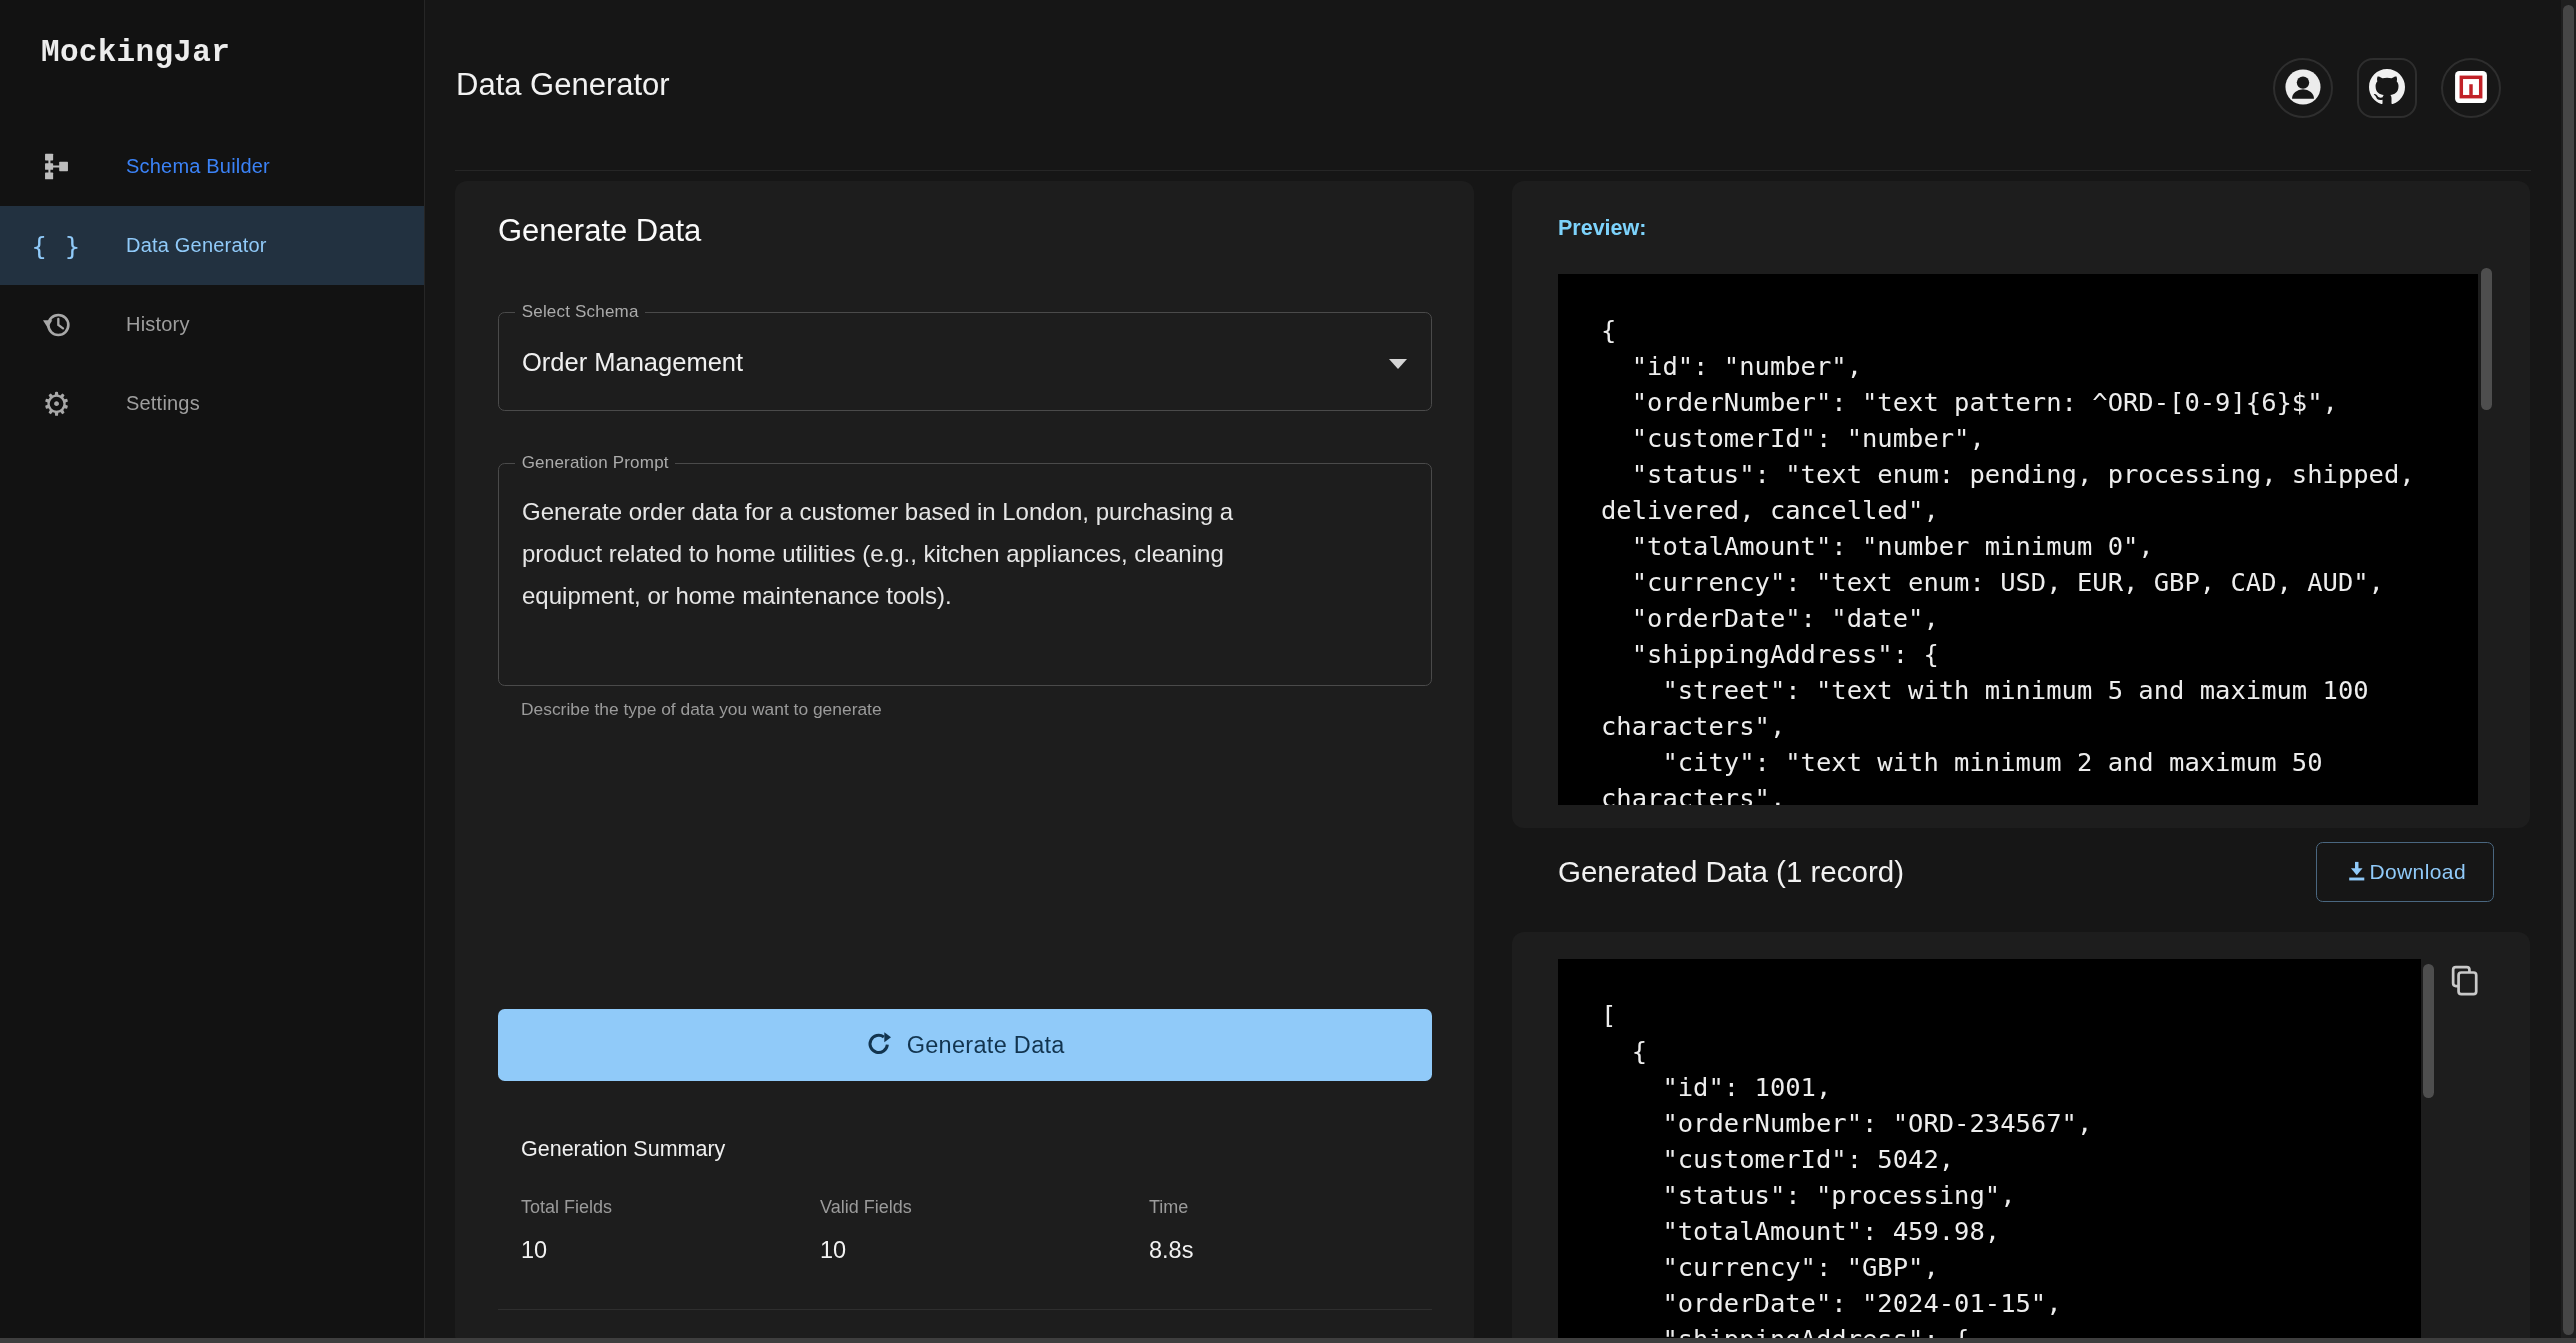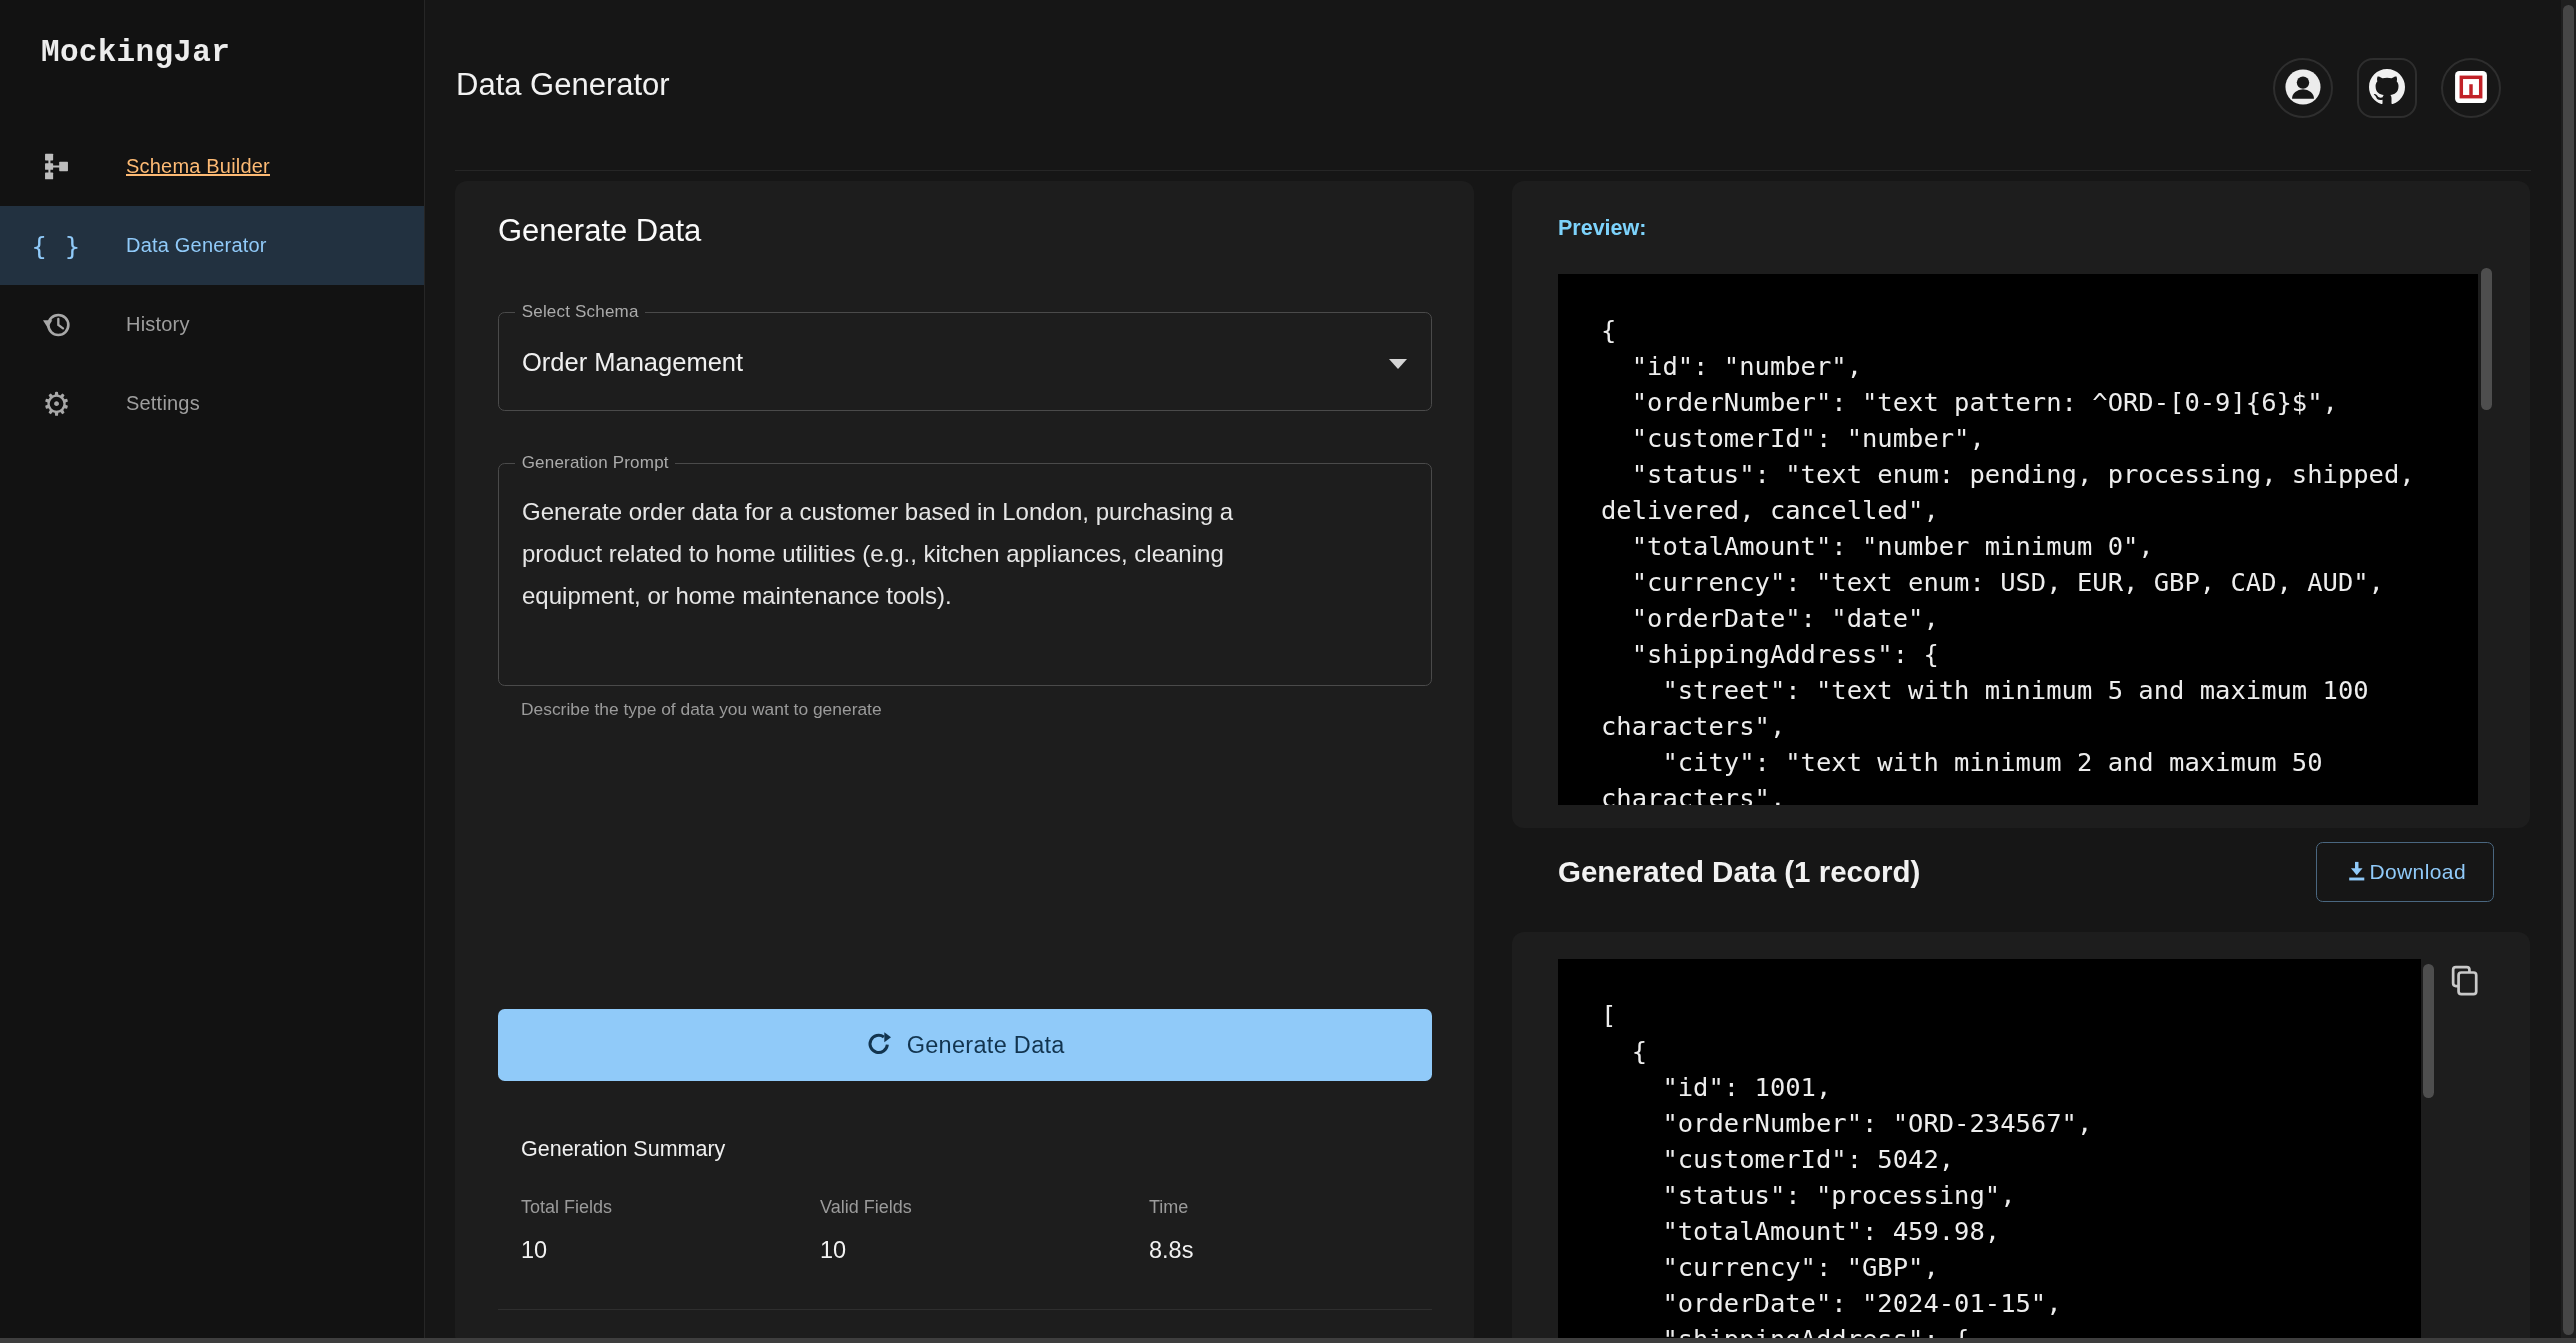--- a/index.html
+++ b/index.html
@@ -9,21 +9,21 @@
 
   
   .sidebar { position:absolute; left:0; top:0; width:425px; height:1343px;
              background:#121212; border-right:1.3px solid #262626; }
   .brand { padding:35px 0 0 41px; height:127px; }
   .brand-title { font-size:31px; font-weight:600; color:#ededed; letter-spacing:0.3px;font-family:Liberation Mono, monospace; }
   .nav-item { display:flex; align-items:center; height:79px; padding-left:39px; cursor:pointer; }
   .nav-item .nav-icon { width:35px; height:35px; display:flex; align-items:center;
                         justify-content:center; flex:0 0 35px; margin-right:52px; }
   .nav-label { font-size:20px; color:#9e9e9e; letter-spacing:0.2px; }
-  .nav-item.first .nav-label { color:#fdba74;text-decoration:underline; }
+  .nav-item.first .nav-label { color:#3b82f6; }
   .nav-item.selected { background:#223140; }
   .nav-item.selected .nav-label { color:#90caf9; }
   .braces { font-family:"DejaVu Sans Mono",monospace; font-size:25.5px; color:#90caf9; letter-spacing:1.3px; }
   .gear-glyph { font-size:32px; color:#a8a8a8; line-height:1; }
 
   
   .page-title { position:absolute; left:456px; top:67px; font-size:31px; font-weight:400; color:#f2f2f2; }
   .header-actions { position:absolute; right:75px; top:58px; display:flex; gap:24px; align-items:center; }
   .icon-btn { width:60px; height:60px; display:flex; align-items:center; justify-content:center;
               border:2px solid #2e2e2e; background:#171717; cursor:pointer; }
@@ -75,21 +75,21 @@
   .preview-label { position:absolute; left:46px; top:35px; font-size:21.5px; font-weight:700; color:#7dd3fc; }
   pre.code { position:absolute; background:#000; font-family:"DejaVu Sans Mono",monospace;
              font-size:25.5px; line-height:36px; color:#ededed; padding:38px 0 0 43px;
              overflow:hidden; white-space:pre; }
   .preview-code { left:46px; top:93px; width:920px; height:531px; }
   .scroll-thumb { position:absolute; width:10.7px; border-radius:5.4px; background:#4e4e4e; }
   .preview-thumb { right:38px; top:87px; height:142px; }
 
   .generated-header { position:absolute; left:1558px; top:840px; width:936px; height:64px;
                       display:flex; align-items:center; justify-content:space-between; }
-  .generated-title { font-size:29.5px; font-weight:700; color:#f2f2f2; }
+  .generated-title { font-size:29.5px; font-weight:400; color:#f2f2f2; }
   .download-btn { display:flex; align-items:center; padding:0 27px; height:60px;
                   background:transparent; border:1.3px solid #4a6780; border-radius:6.7px;
                   font-size:21px; font-weight:500; letter-spacing:0.4px; color:#90caf9;
                   cursor:pointer; font-family:"Liberation Sans","DejaVu Sans",sans-serif; }
 
   .generated-code { left:46px; top:27px; width:863px; height:443px; }
   .generated-thumb { left:911px; top:32px; height:134px; }
   .copy-btn { position:absolute; left:932px; top:31px; width:40px; height:40px; background:none;
               border:none; cursor:pointer; padding:0; }
 

